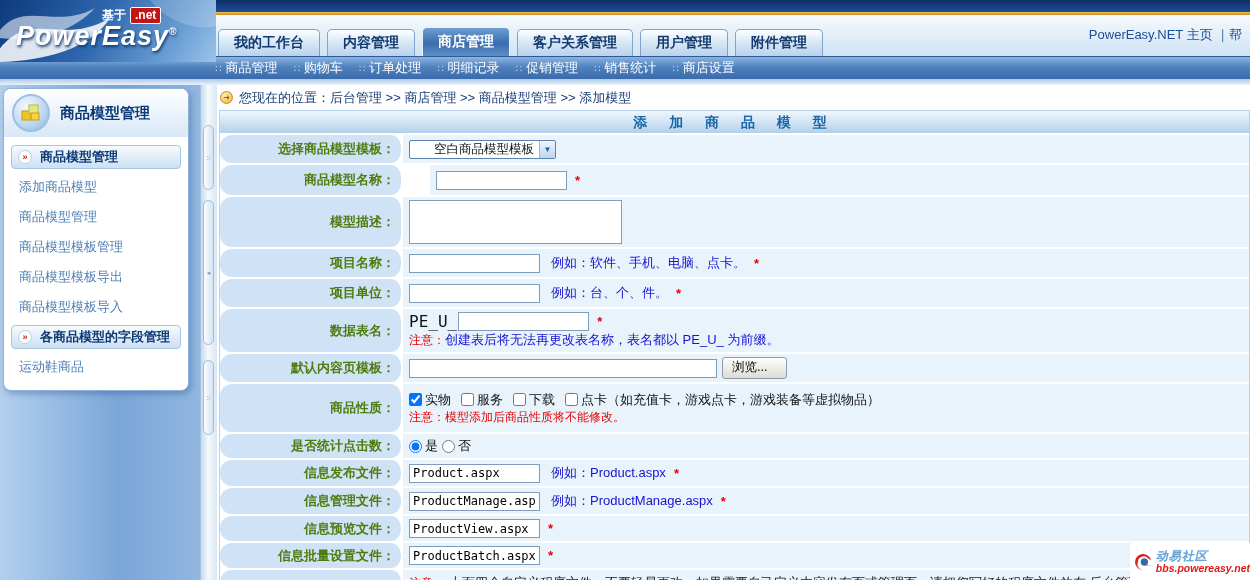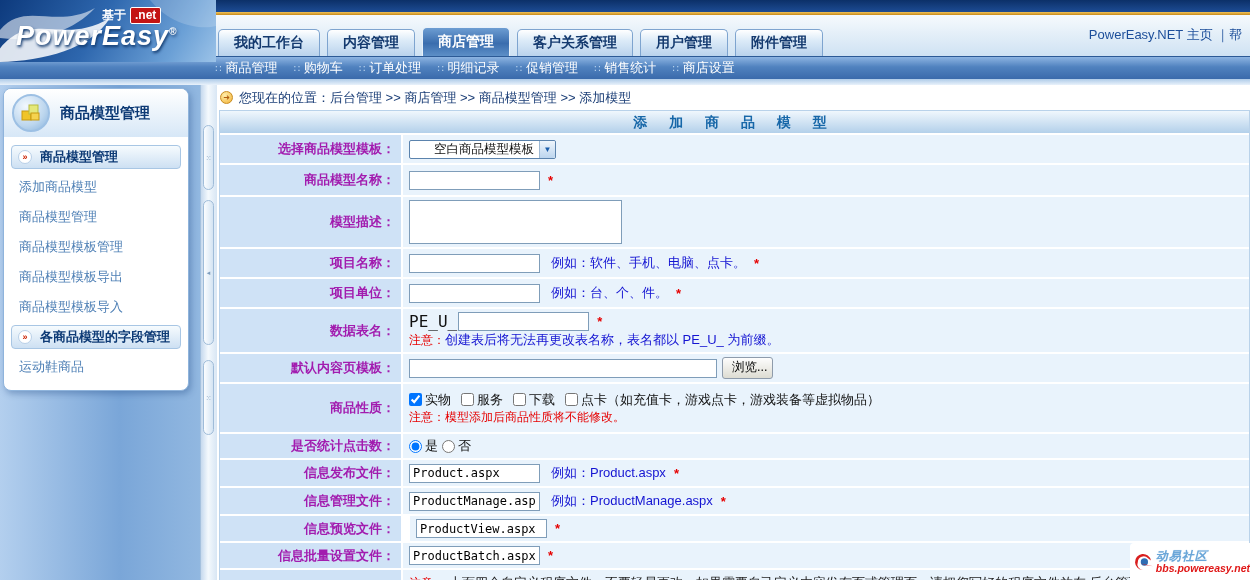--- a/index.html
+++ b/index.html
@@ -71,34 +71,34 @@
                 border:1px solid #c98c1f; color:#b05e10; font-size:8px; line-height:12px; text-align:center; font-weight:bold; }
   .crumb-text { margin-left:6px; color:#1c3f77; font-size:13px; }
 
   .formwrap { position:absolute; top:25px; left:2px; right:0; bottom:0; border:1px solid #b9d2ea; border-bottom:none; }
   .title-bar { height:24px; background:linear-gradient(#f0f7fd,#b3d0ea); border-bottom:2px solid #fff;
                text-align:center; line-height:23px; }
   .title-bar span { color:#1767a8; font-weight:bold; font-size:14px; letter-spacing:9px; }
   .frow { display:flex; border-bottom:2px solid #fff; }
   .flabel { width:183px; flex:0 0 183px; background:#cfe2f6; border-right:2px solid #fff;
             display:flex; align-items:center; justify-content:flex-end; padding-right:6px;
-            font-weight:bold; color:#a21caf; font-size:13px; text-align:left; }
+            font-weight:bold; color:#4d7c0f; font-size:13px; text-align:left;border-radius:12px; }
   .ffield { flex:1; background:#e9f3fc; padding:3px 0 3px 6px; display:flex; flex-direction:column; justify-content:center; }
   .fline { display:flex; align-items:center; }
   .txt { width:131px; height:19px; border:1px solid #7f9db9; background:#fff; padding:1px 3px;
          font-family:"DejaVu Sans Mono","Liberation Mono",monospace; font-size:12px; }
   .txt-wide { width:308px; }
   .tarea { width:213px; height:44px; border:1px solid #7f9db9; background:#fff; resize:none; }
   .sel { display:inline-flex; align-items:center; height:19px; border:1px solid #5b83ad; background:#fff;
          font-size:12.5px; color:#111; cursor:pointer; border-radius:2px;padding-left:20px; }
   .sel-text { padding:0 5px 0 4px; }
   .sel-arrow { width:16px; height:17px; background:linear-gradient(#eef5fc,#bcd5ee); border-left:1px solid #9db8d4;
                color:#1a5dab; font-size:8px; display:flex; align-items:center; justify-content:center; border-radius:0 2px 2px 0; }
   .btn { margin-left:5px; border:1px solid #8e9bab; border-radius:3px; background:linear-gradient(#fdfdfd,#dddcd2);
-         padding:1px 5px 2px 9px; font-size:12.5px; cursor:pointer; }
+         padding:1px 19px 2px 9px; font-size:12.5px; cursor:pointer; }
   .star { color:#e60000; font-weight:bold; margin-left:8px; font-size:13px; }
   .hint { color:#1414d2; font-size:13px; margin-left:11px; white-space:nowrap; }
   .note-red { color:#e60000; font-size:12px; }
   .note-blue { color:#1414d2; font-size:13px; }
   .note-dark { color:#222; font-size:13px; }
   .prefix { font-family:"DejaVu Sans Mono","Liberation Mono",monospace; font-size:16px; color:#111; margin-right:1px; }
   .opt { display:inline-flex; align-items:center; margin-right:10px; font-size:13px; color:#111; white-space:nowrap; }
   .opt input { margin-right:3px; }
 
   
@@ -225,21 +225,21 @@
         <div class="ffield">
             <div class="fline">
           <div class="sel">
             <span class="sel-text">空白商品模型模板</span>
             <span class="sel-arrow">▼</span>
           </div>
         </div>
           </div>
       </div>
 
-      <div class="frow" style="min-height:32px;">
+      <div class="frow" style="min-height:32px;gap:27px;">
         <div class="flabel">商品模型名称：</div>
         <div class="ffield">
             <div class="fline">
           <input class="txt" type="text" value="" style="">
           <span class="star">*</span>
         </div>
           </div>
       </div>
 
       <div class="frow" style="min-height:50px;">
@@ -357,21 +357,21 @@
         <div class="flabel">信息管理文件：</div>
         <div class="ffield">
             <div class="fline">
           <input class="txt" type="text" value="ProductManage.aspx" style="">
           <span class="hint">例如：ProductManage.aspx</span>
           <span class="star">*</span>
         </div>
           </div>
       </div>
 
-      <div class="frow" style="min-height:27px;gap:7px;">
+      <div class="frow" style="min-height:27px;">
         <div class="flabel">信息预览文件：</div>
         <div class="ffield">
             <div class="fline">
           <input class="txt" type="text" value="ProductView.aspx" style="">
           <span class="star">*</span>
         </div>
           </div>
       </div>
 
       <div class="frow" style="min-height:27px;">

